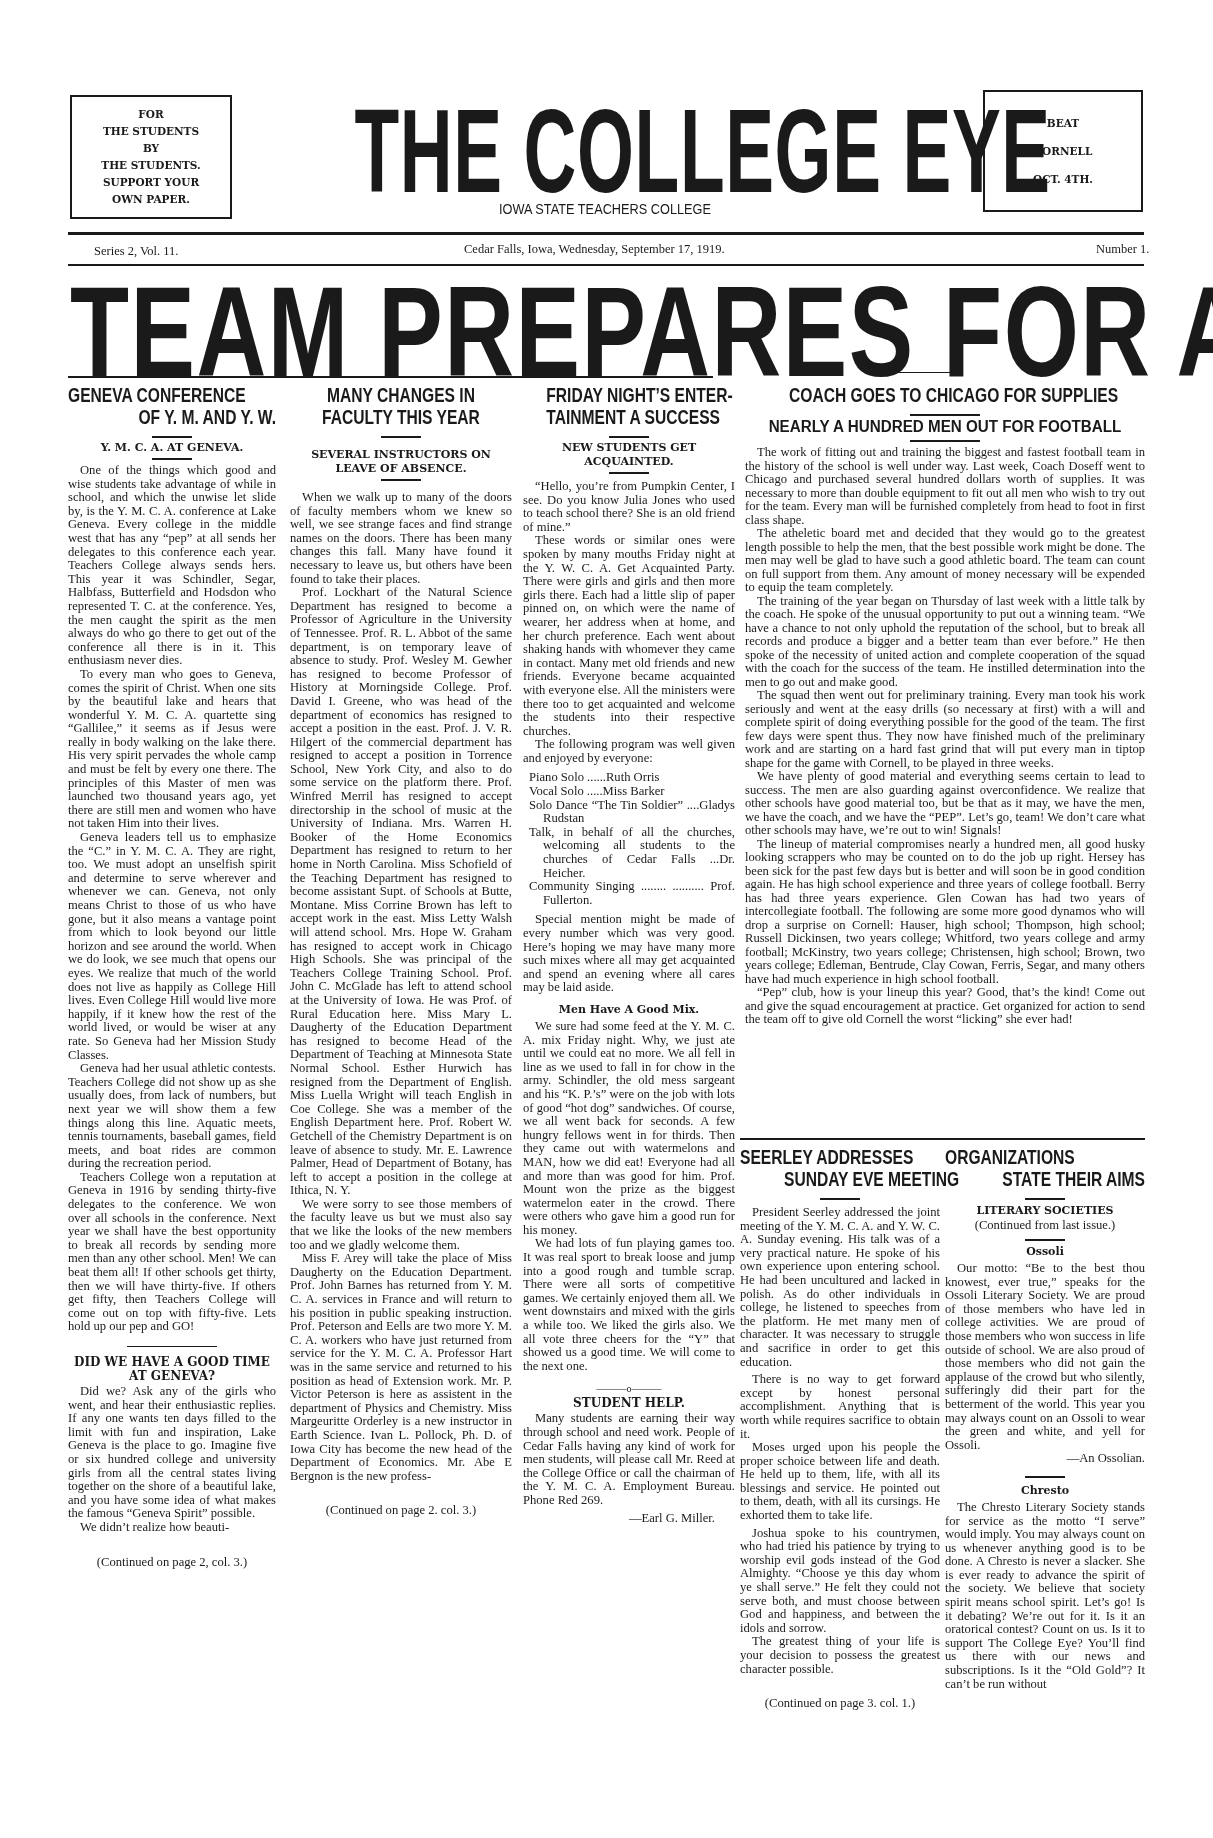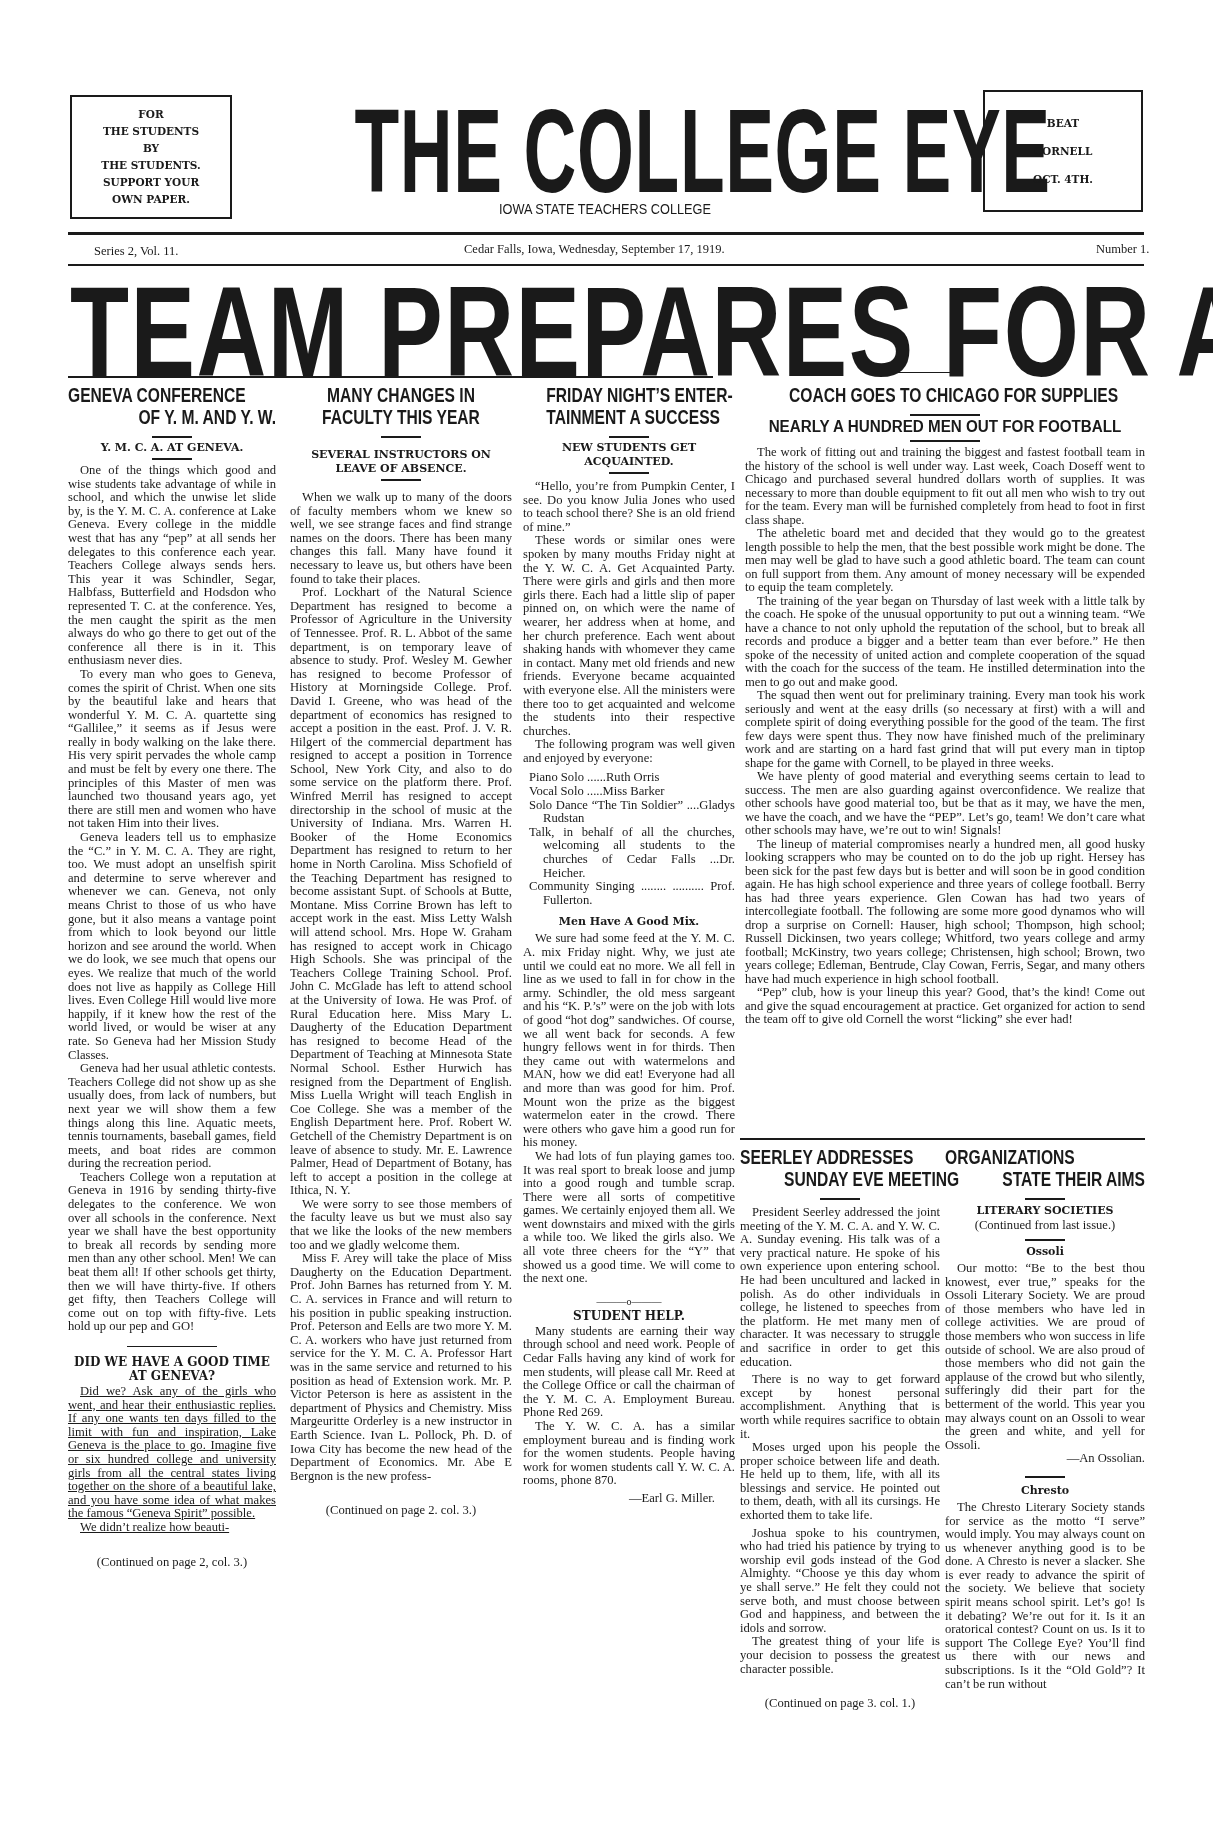--- a/index.html
+++ b/index.html
@@ -100,21 +100,21 @@
   <div class="short" style="margin-top:3px;margin-bottom:4px;"></div>
   <div class="col">
     <p>One of the things which good and wise students take advantage of while in school, and which the unwise let slide by, is the Y. M. C. A. conference at Lake Geneva. Every college in the middle west that has any “pep” at all sends her delegates to this conference each year. Teachers College always sends hers. This year it was Schindler, Segar, Halbfass, Butterfield and Hodsdon who represented T. C. at the conference. Yes, the men caught the spirit as the men always do who go there to get out of the conference all there is in it. This enthusiasm never dies.</p>
     <p>To every man who goes to Geneva, comes the spirit of Christ. When one sits by the beautiful lake and hears that wonderful Y. M. C. A. quartette sing “Gallilee,” it seems as if Jesus were really in body walking on the lake there. His very spirit pervades the whole camp and must be felt by every one there. The principles of this Master of men was launched two thousand years ago, yet there are still men and women who have not taken Him into their lives.</p>
     <p>Geneva leaders tell us to emphasize the “C.” in Y. M. C. A. They are right, too. We must adopt an unselfish spirit and determine to serve wherever and whenever we can. Geneva, not only means Christ to those of us who have gone, but it also means a vantage point from which to look beyond our little horizon and see around the world. When we do look, we see much that opens our eyes. We realize that much of the world does not live as happily as College Hill lives. Even College Hill would live more happily, if it knew how the rest of the world lived, or would be wiser at any rate. So Geneva had her Mission Study Classes.</p>
     <p>Geneva had her usual athletic contests. Teachers College did not show up as she usually does, from lack of numbers, but next year we will show them a few things along this line. Aquatic meets, tennis tournaments, baseball games, field meets, and boat rides are common during the recreation period.</p>
     <p>Teachers College won a reputation at Geneva in 1916 by sending thirty-five delegates to the conference. We won over all schools in the conference. Next year we shall have the best opportunity to break all records by sending more men than any other school. Men! We can beat them all! If other schools get thirty, then we will have thirty-five. If others get fifty, then Teachers College will come out on top with fifty-five. Lets hold up our pep and GO!</p>
   </div>
   <div class="short" style="width:90px;margin-top:12px;height:1px;"></div>
   <div class="deck" style="margin-top:8px;font-size:12px;line-height:14px;">DID WE HAVE A GOOD TIME AT GENEVA?</div>
-  <div class="col" style="margin-top:2px;text-decoration:underline;">
+  <div class="col" style="margin-top:2px;">
     <p>Did we? Ask any of the girls who went, and hear their enthusiastic replies. If any one wants ten days filled to the limit with fun and inspiration, Lake Geneva is the place to go. Imagine five or six hundred college and university girls from all the central states living together on the shore of a beautiful lake, and you have some idea of what makes the famous “Geneva Spirit” possible.</p>
     <p>We didn’t realize how beauti-</p>
   </div>
   <div class="cont">(Continued on page 2, col. 3.)</div>
 </div>
 
 <div class="abs" style="left:290px;top:384px;width:222px;">
   <div class="hed hed-c">MANY CHANGES IN</div>
   <div class="hed hed-c">FACULTY THIS YEAR</div>
   <div class="short" style="margin-top:8px;"></div>
@@ -139,31 +139,31 @@
     <p>“Hello, you’re from Pumpkin Center, I see. Do you know Julia Jones who used to teach school there? She is an old friend of mine.”</p>
     <p>These words or similar ones were spoken by many mouths Friday night at the Y. W. C. A. Get Acquainted Party. There were girls and girls and then more girls there. Each had a little slip of paper pinned on, on which were the name of wearer, her address when at home, and her church preference. Each went about shaking hands with whomever they came in contact. Many met old friends and new friends. Everyone became acquainted with everyone else. All the ministers were there too to get acquainted and welcome the students into their respective churches.</p>
     <p>The following program was well given and enjoyed by everyone:</p>
     <div class="prog" style="margin:6px 0;">
       <div>Piano Solo ......Ruth Orris</div>
       <div>Vocal Solo .....Miss Barker</div>
       <div>Solo Dance “The Tin Soldier” ....Gladys Rudstan</div>
       <div>Talk, in behalf of all the churches, welcoming all students to the churches of Cedar Falls ...Dr. Heicher.</div>
       <div>Community Singing ........ .......... Prof. Fullerton.</div>
     </div>
+    <p>Special mention might be made of every number which was very good. Here’s hoping we may have many more such mixes where all may get acquainted and spend an evening where all cares may be laid aside.</p>
   </div>
   <div class="minor" style="margin-top:8px;">Men Have A Good Mix.</div>
   <div class="col">
     <p>We sure had some feed at the Y. M. C. A. mix Friday night. Why, we just ate until we could eat no more. We all fell in line as we used to fall in for chow in the army. Schindler, the old mess sargeant and his “K. P.’s” were on the job with lots of good “hot dog” sandwiches. Of course, we all went back for seconds. A few hungry fellows went in for thirds. Then they came out with watermelons and MAN, how we did eat! Everyone had all and more than was good for him. Prof. Mount won the prize as the biggest watermelon eater in the crowd. There were others who gave him a good run for his money.</p>
     <p>We had lots of fun playing games too. It was real sport to break loose and jump into a good rough and tumble scrap. There were all sorts of competitive games. We certainly enjoyed them all. We went downstairs and mixed with the girls a while too. We liked the girls also. We all vote three cheers for the “Y” that showed us a good time. We will come to the next one.</p>
   </div>
   <div class="small-center" style="margin-top:10px;font-size:10px;">———o———</div>
   <div class="deck" style="font-size:12px;margin-top:2px;">STUDENT HELP.</div>
   <div class="col" style="margin-top:2px;">
     <p>Many students are earning their way through school and need work. People of Cedar Falls having any kind of work for men students, will please call Mr. Reed at the College Office or call the chairman of the Y. M. C. A. Employment Bureau. Phone Red 269.</p>
-    <p>The Y. W. C. A. has a similar employment bureau and is finding work for the women students. People having work for women students call Y. W. C. A. rooms, phone 870.</p>
     <p class="sig" style="margin-top:4px;">—Earl G. Miller.</p>
   </div>
 </div>
 
 <div class="abs" style="left:745px;top:384px;width:400px;">
   <div class="hed hed-c" style="width:400px;">COACH GOES TO CHICAGO FOR SUPPLIES</div>
   <div class="short" style="margin-top:8px;width:70px;"></div>
   <div class="deck-sans" style="margin-top:2px;">NEARLY A HUNDRED MEN OUT FOR FOOTBALL</div>
   <div class="short" style="margin-top:4px;width:70px;margin-bottom:4px;"></div>
   <div class="col wide">

